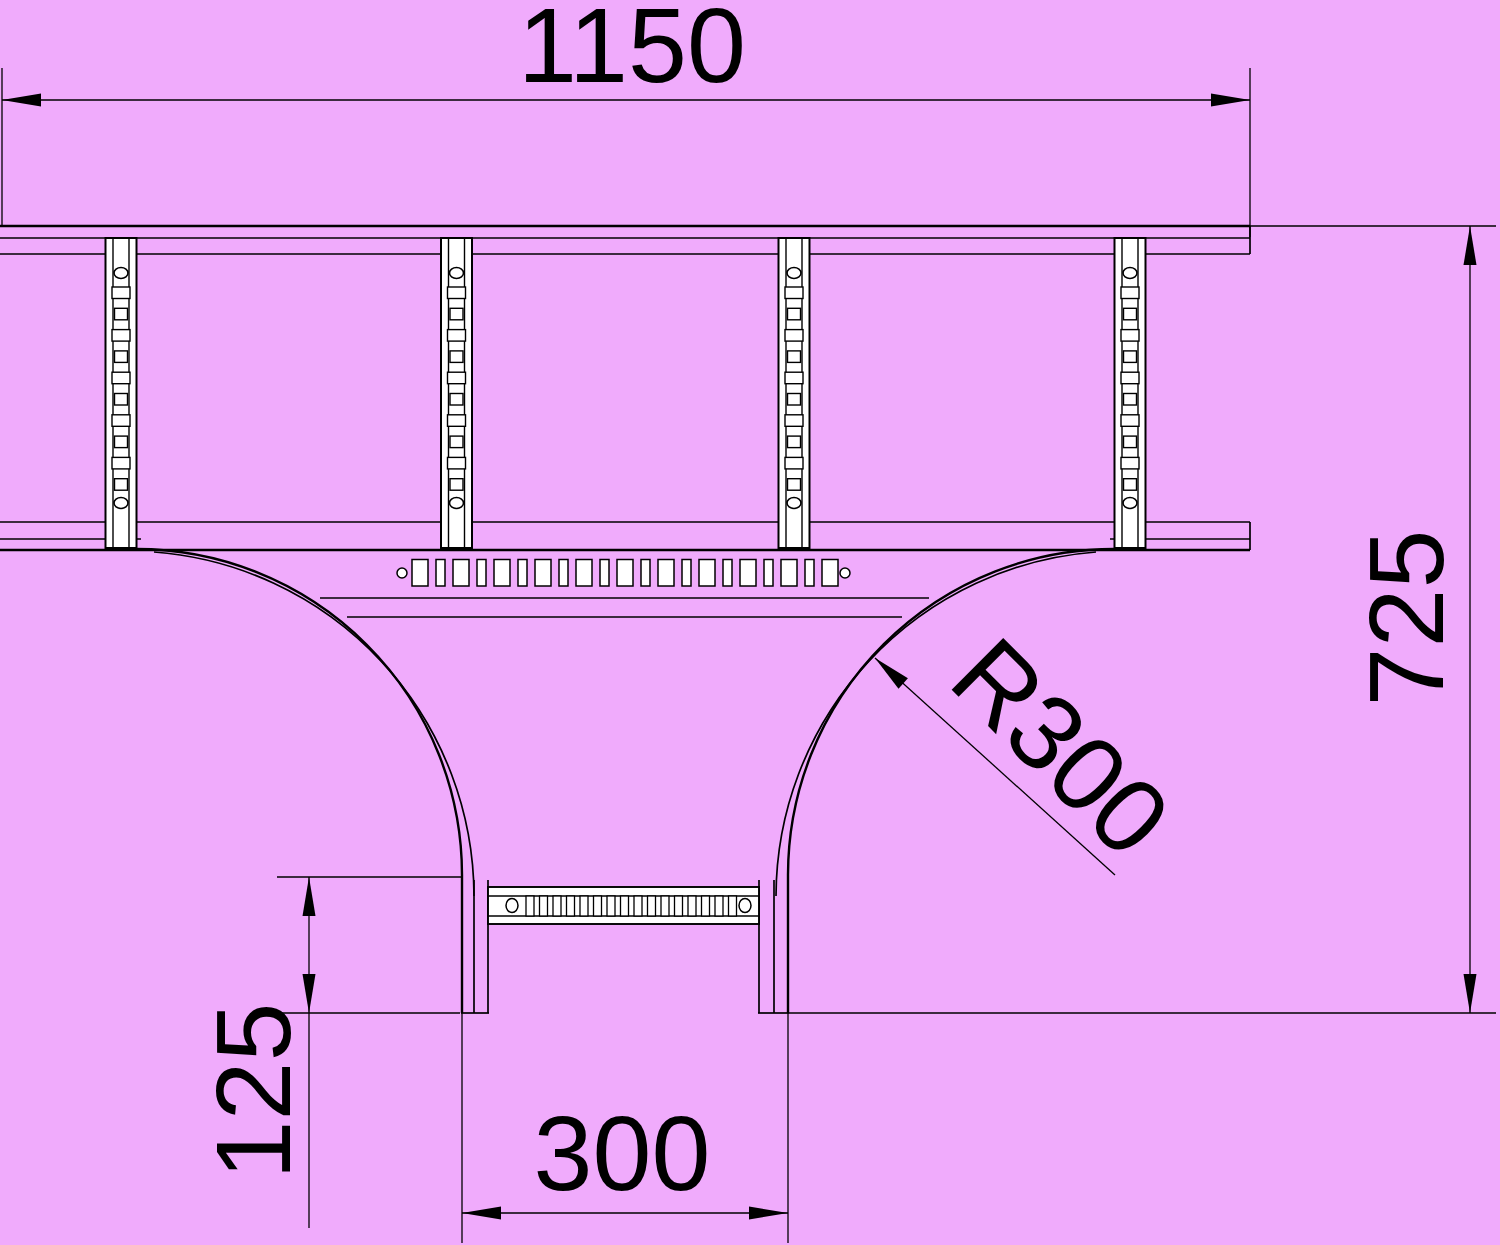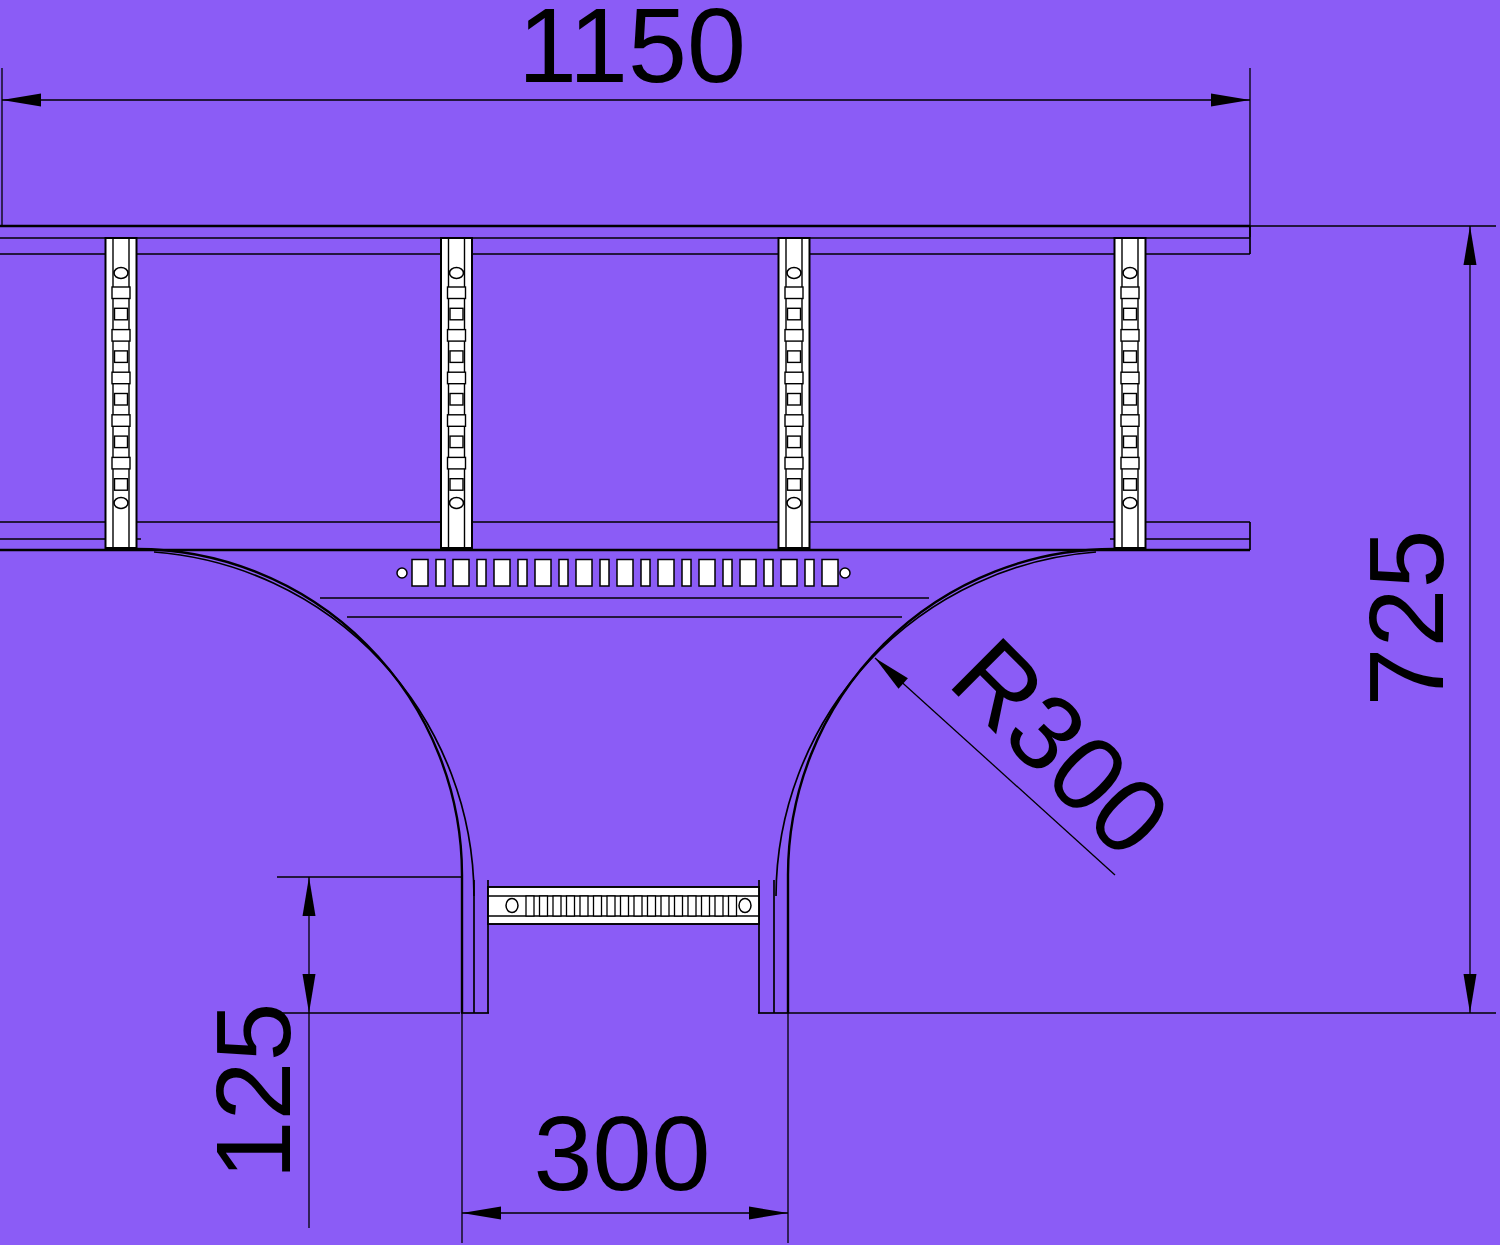--- a/index.html
+++ b/index.html
@@ -5,21 +5,21 @@
   html, body {
     margin: 0;
     padding: 0;
     background: #ffffff;
     font-family: "Liberation Sans", sans-serif;
   }
   .drawing-stage {
     position: relative;
     width: 1500px;
     height: 1245px;
-    background: #8b5cf6;
+    background: #f0abfc;
     overflow: hidden;
   }
   svg { display: block; }
   svg text {
     font-family: "Liberation Sans", sans-serif;
     font-size: 106px;
     fill: #000000;
   }
   .thick  { stroke: #000; stroke-width: 2.4px; fill: none; }
   .med    { stroke: #000; stroke-width: 1.7px; fill: none; }

